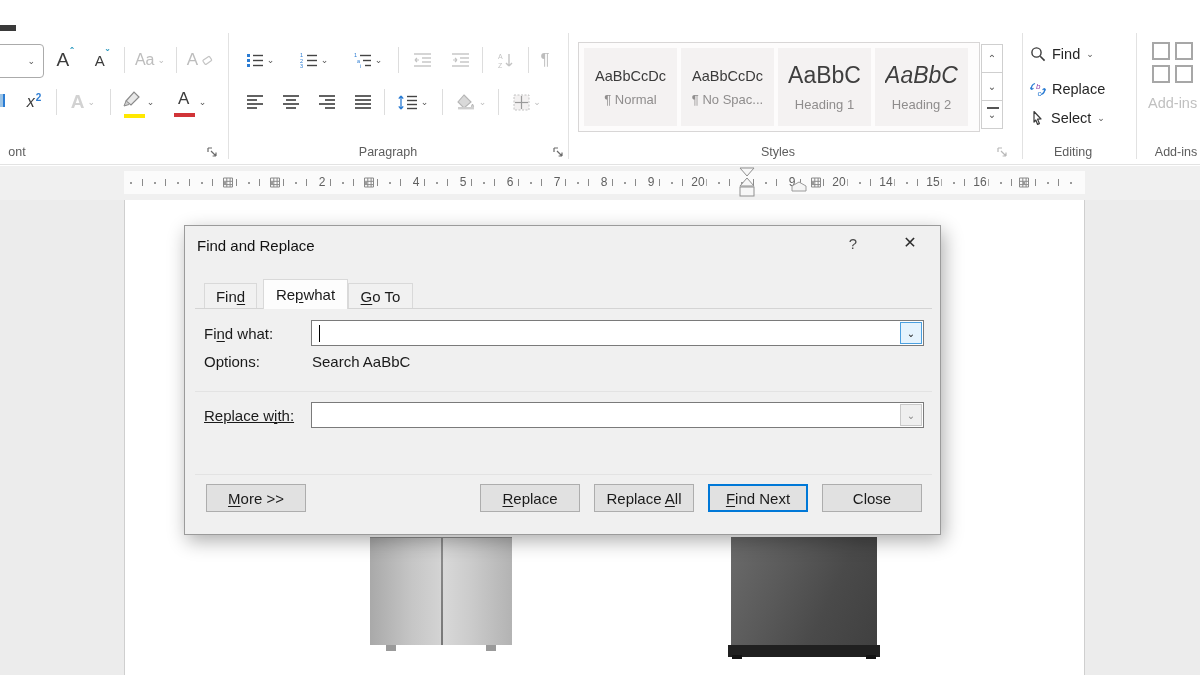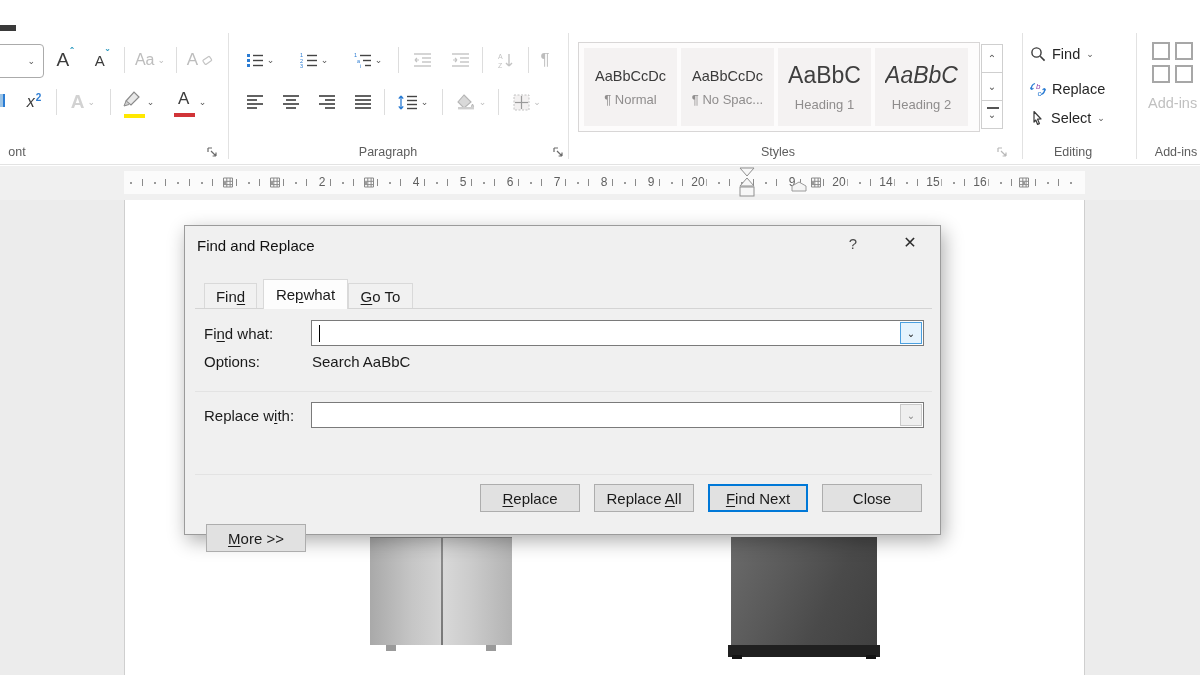--- a/index.html
+++ b/index.html
@@ -535,29 +535,29 @@
       <span></span>
       <span class="caret-bar"></span>
       <span class="dd focus">⌄</span>
     </div>
 
     <div class="dlg-label" style="top:127px;">Options:</div>
     <div class="dlg-label" style="left:127px; top:127px;">Search AaBbC</div>
 
     <div class="sepline" style="top:165px;"></div>
 
-    <div class="dlg-label" style="top:181px;"><span>Replace w</span><span class="mnk">i</span><span>th:</span></div>
+    <div class="dlg-label" style="top:181px;text-decoration:underline;"><span>Replace w</span><span class="mnk">i</span><span>th:</span></div>
     <div class="combo" style="top:176px;">
       <span></span>
       <span class="dd idle">⌄</span>
     </div>
 
     <div class="sepline" style="top:248px;"></div>
 
-    <button class="dbtn" style="left:21px;margin-top:40px;">
+    <button class="dbtn" style="left:21px;">
         <span><span></span><span class="mnk">M</span><span>ore &gt;&gt;</span></span>
       </button>
     <button class="dbtn" style="left:295px;">
         <span><span></span><span class="mnk">R</span><span>eplace</span></span>
       </button>
     <button class="dbtn" style="left:409px;">
         <span><span>Replace </span><span class="mnk">A</span><span>ll</span></span>
       </button>
     <button class="dbtn default" style="left:523px;">
         <span><span></span><span class="mnk">F</span><span>ind Next</span></span>

